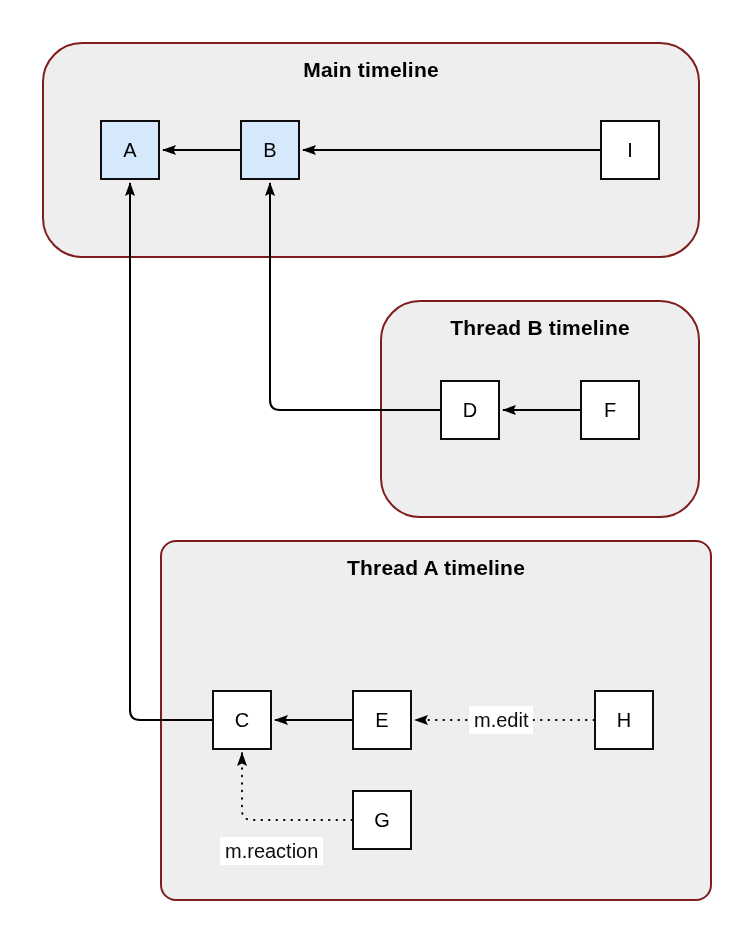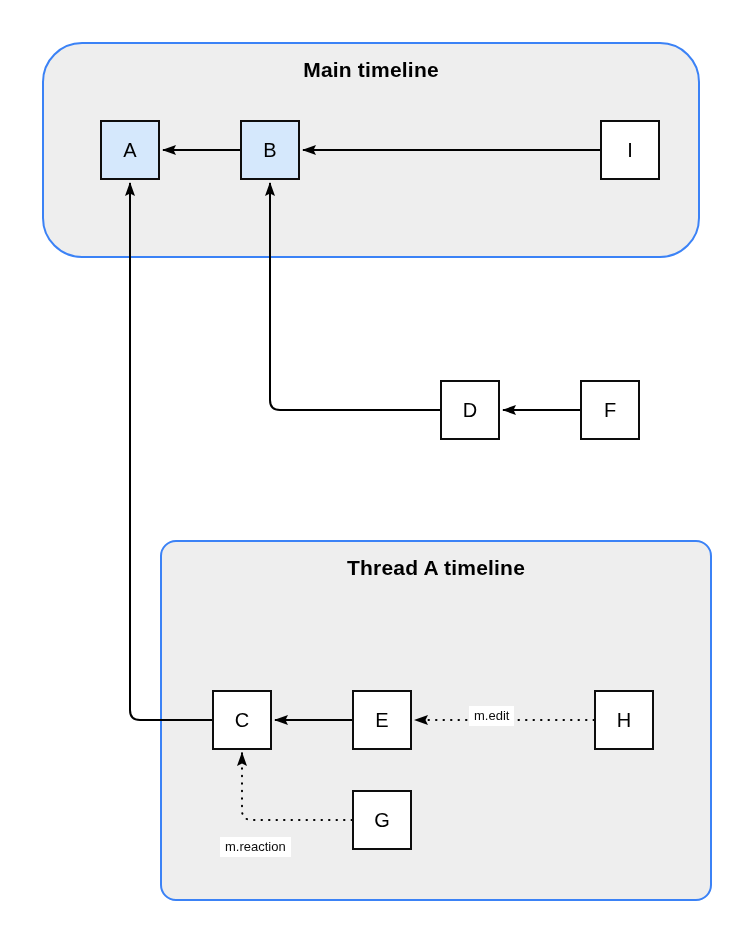--- a/index.html
+++ b/index.html
@@ -7,21 +7,21 @@
     position: relative;
     width: 756px;
     height: 942px;
     background: #ffffff;
     font-family: "Liberation Sans", sans-serif;
     overflow: hidden;
   }
   .container {
     position: absolute;
     background: #eeeeee;
-    border: 2px solid #3b82f6;
+    border: 2px solid #7f1d1d;
     border-radius: 40px;
     box-sizing: border-box;
     z-index: 1;
   }
   .container-title {
     width: 100%;
     text-align: center;
     font-weight: bold;
     font-size: 21px;
     color: #000000;
@@ -72,36 +72,39 @@
   }
   .edge.dotted {
     stroke-dasharray: 0.5 7;
     stroke-linecap: round;
   }
 
   .edge-label {
     position: absolute;
     background: #ffffff;
     color: #0d0d0d;
-    font-size: 13px;
+    font-size: 20px;
     padding: 2px 5px;
     line-height: 1.2;
     white-space: nowrap;
     z-index: 4;
   }
   #label-m-edit     { left: 469px; top: 706px; }
   #label-m-reaction { left: 220px; top: 837px; }
 </style>
 </head>
 <body>
 
 <div class="canvas">
 
   <div class="container" id="container-main">
     <div class="container-title">Main timeline</div>
+  </div>
+  <div class="container" id="container-thread-b">
+    <div class="container-title">Thread B timeline</div>
   </div>
   <div class="container" id="container-thread-a">
     <div class="container-title">Thread A timeline</div>
   </div>
 
   <svg class="edges-layer" width="756" height="942" viewBox="0 0 756 942" xmlns="http://www.w3.org/2000/svg">
     <defs>
       <marker id="arrowhead" markerUnits="userSpaceOnUse" markerWidth="16" markerHeight="12" viewBox="0 0 16 12" refX="14" refY="6" orient="auto">
         <path d="M1,1 L15,6 L1,11 L3.5,6 Z" fill="#000000"></path>
       </marker>

